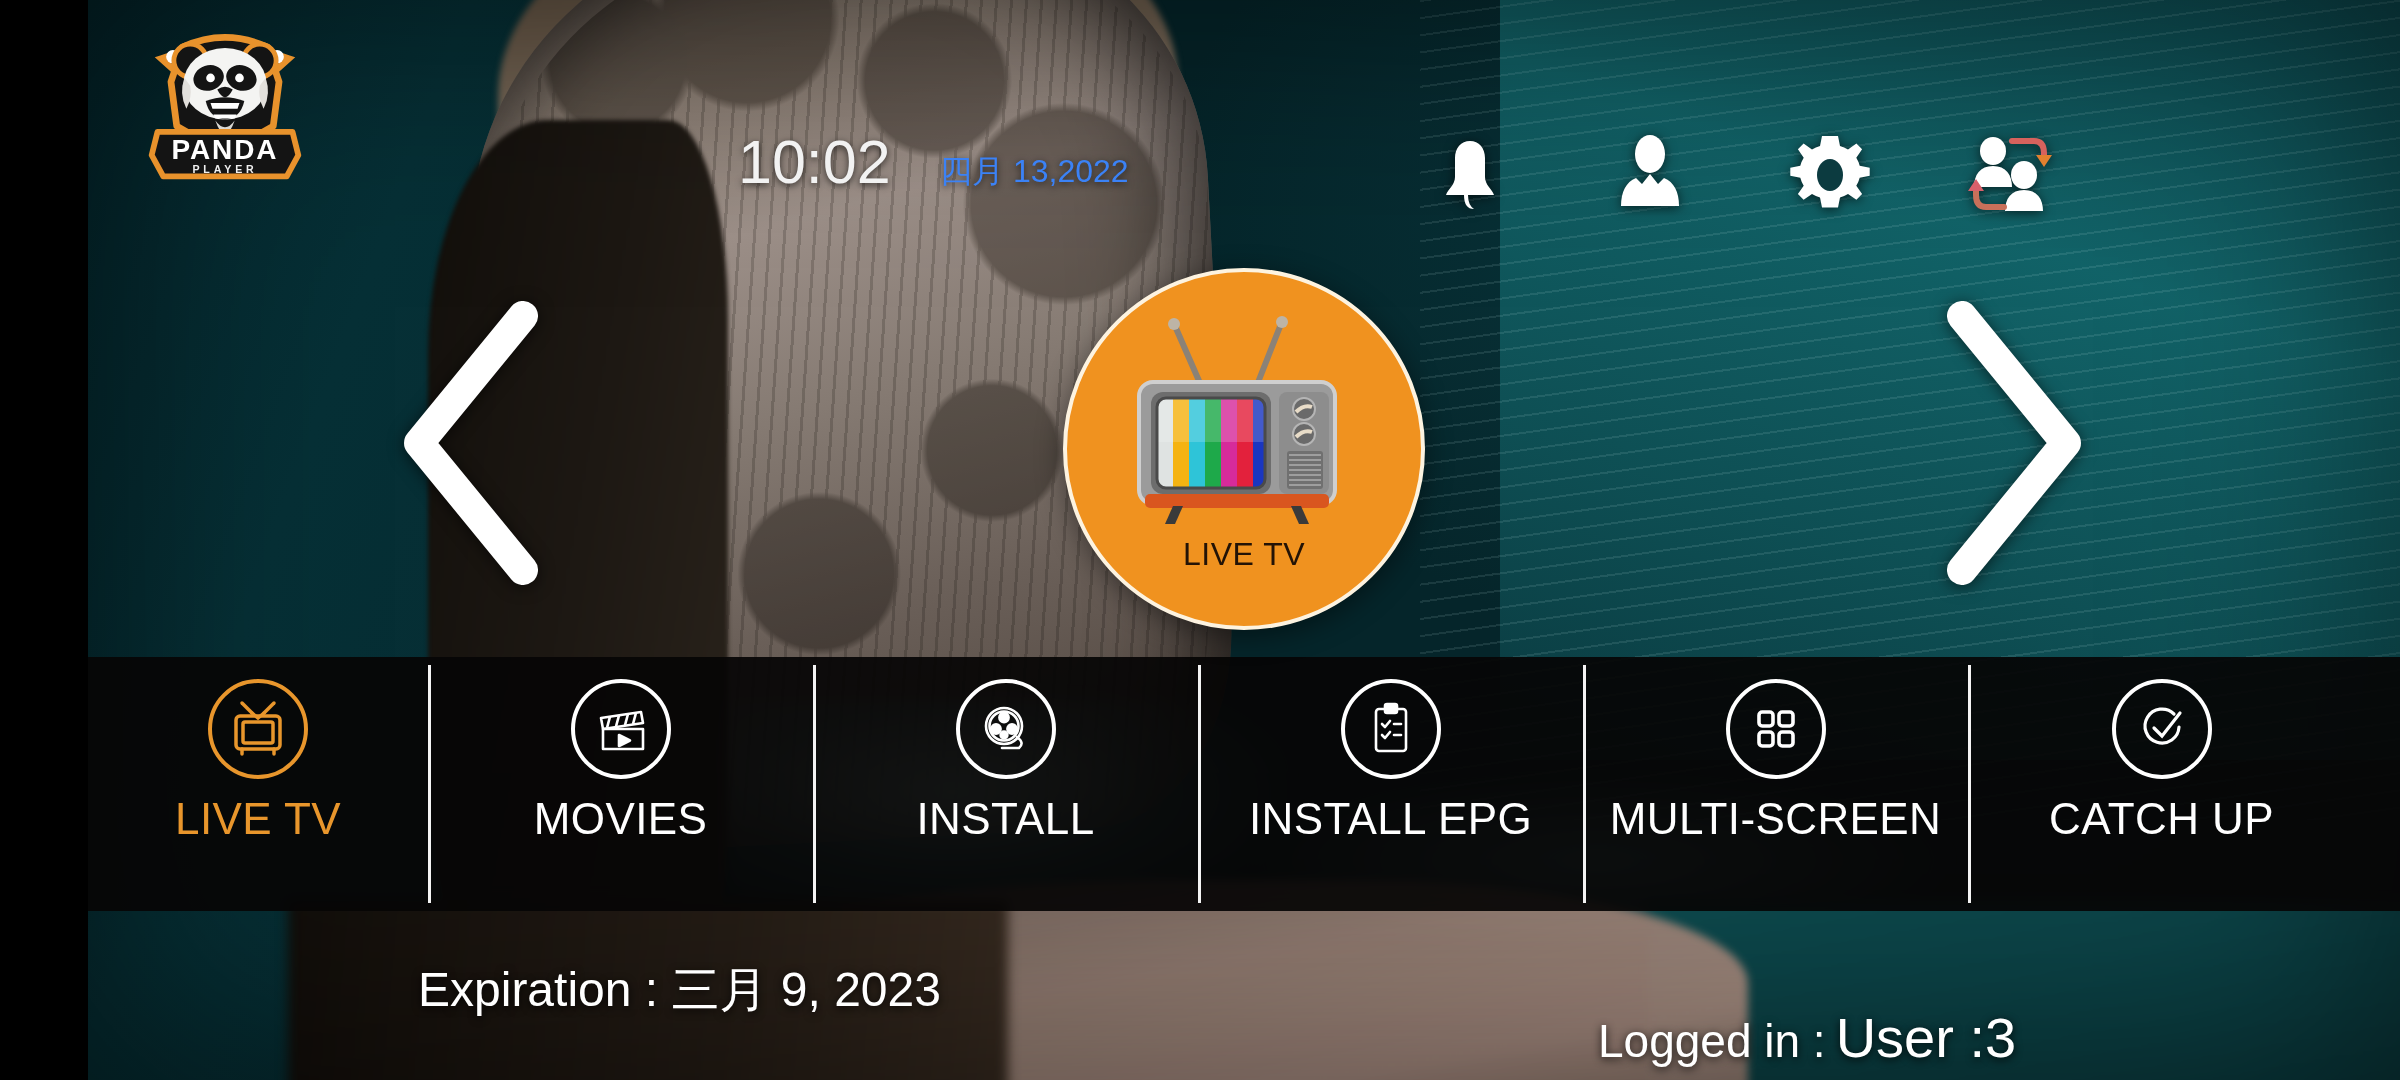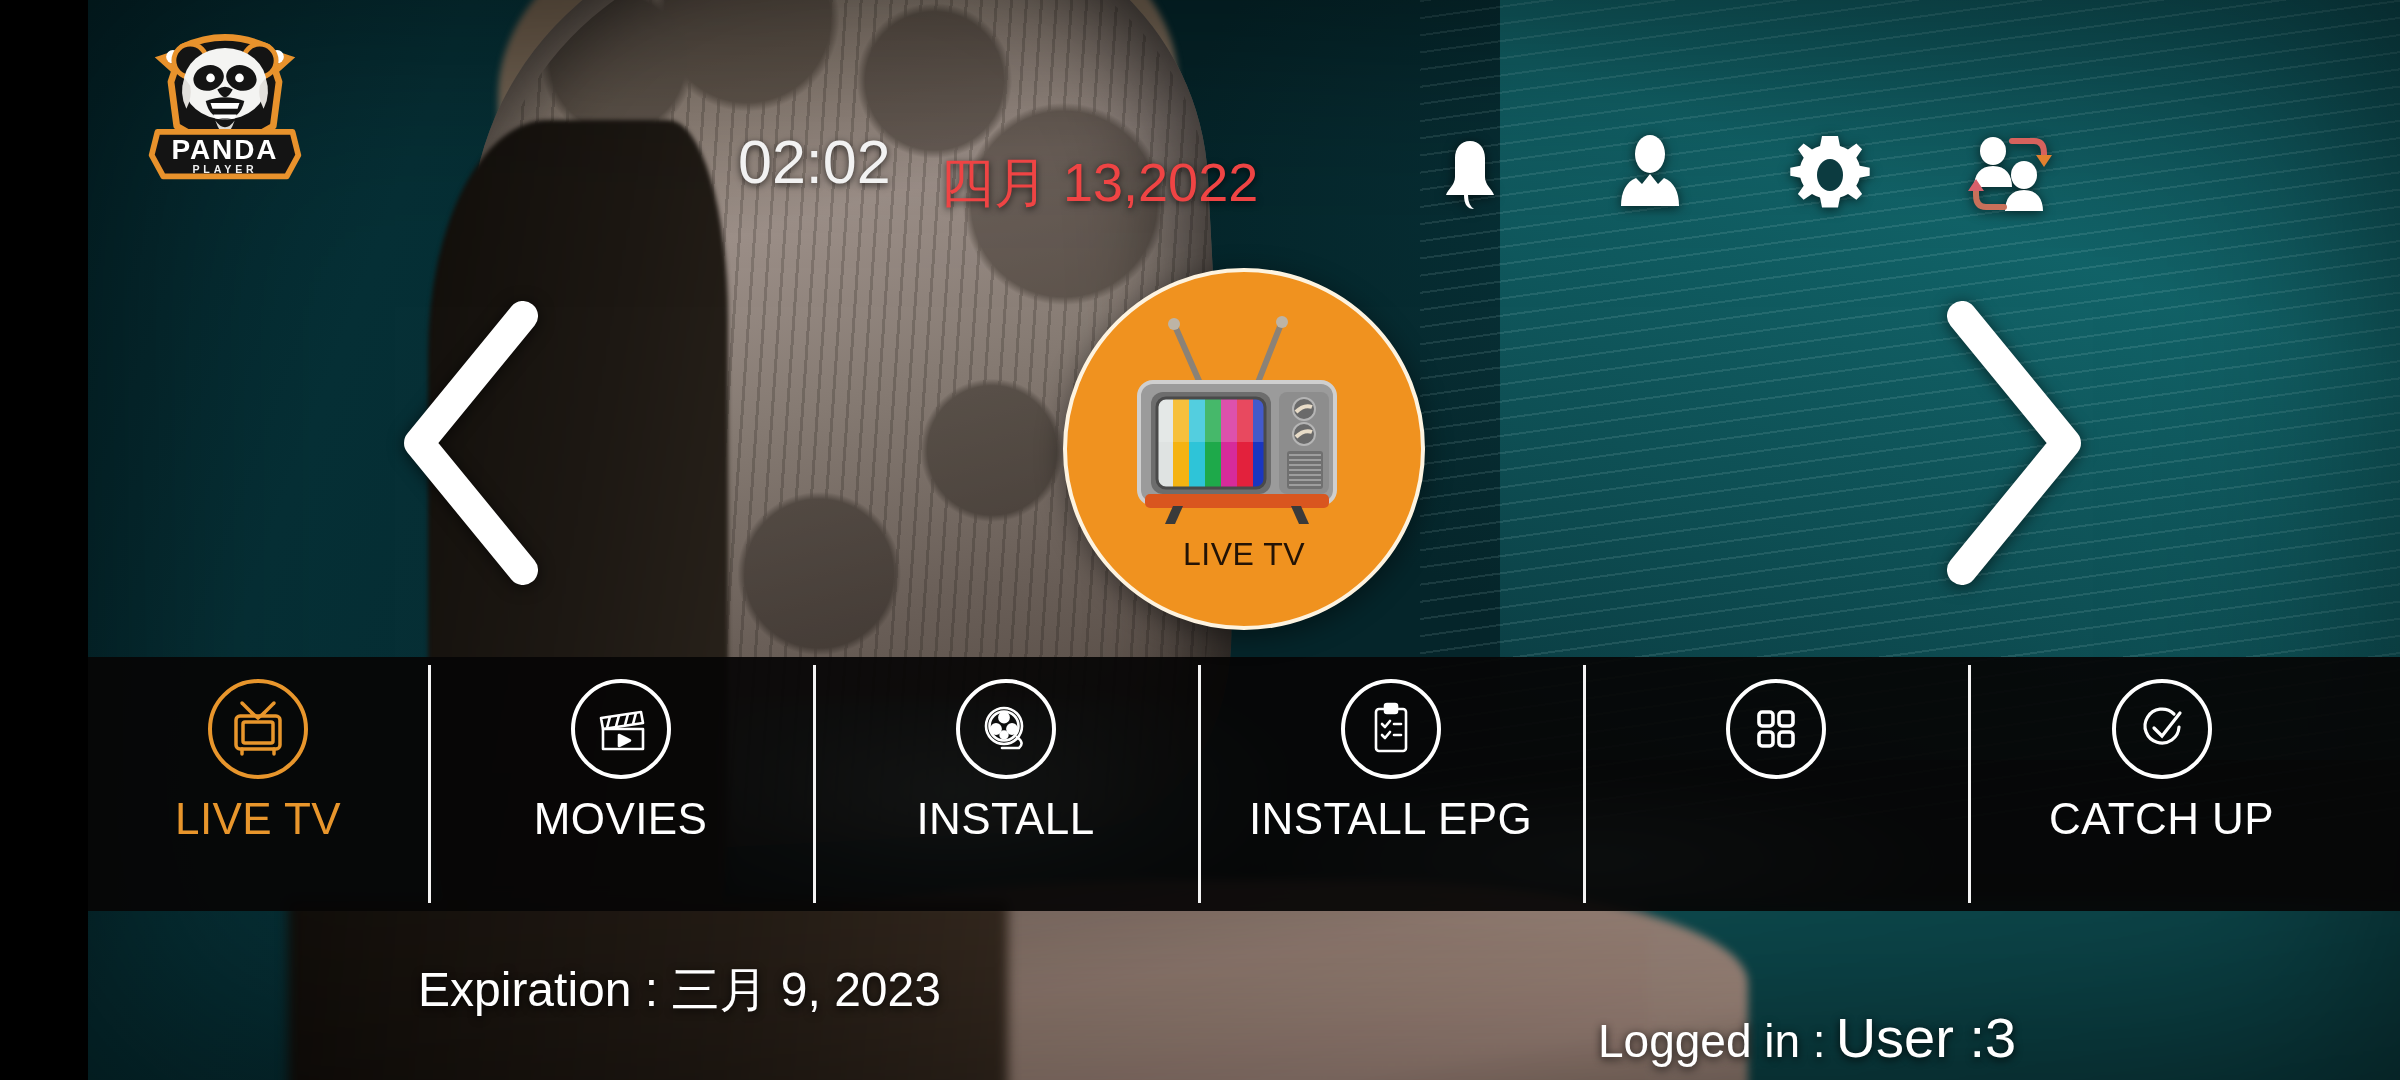--- a/index.html
+++ b/index.html
@@ -99,21 +99,21 @@
   #logo { position:absolute; left:128px; top:22px; width:194px; height:164px; z-index:30; }
 
   
   #clock {
     position:absolute; left:738px; top:132px; z-index:30;
     font-size:61px; color:#f2f2f2; letter-spacing:0px; line-height:1;
     text-shadow:0 2px 7px rgba(0,0,0,.7);
   }
   #date {
     position:absolute; left:940px; top:155px; z-index:30;
-    font-size:54px; color:#ef4444; line-height:1;
+    font-size:32px; color:#3b82f6; line-height:1;
     text-shadow:0 2px 7px rgba(0,0,0,.7);
   }
   #header-icons {
     position:absolute; left:1380px; top:120px; width:900px; height:110px;
     display:flex; align-items:center; z-index:30;
   }
   #header-icons .hicon {
     width:180px; height:110px; display:flex; align-items:center; justify-content:center;
     filter:drop-shadow(0 2px 6px rgba(0,0,0,.65));
   }
@@ -233,21 +233,21 @@
       <path d="M88 96 L112 96 L110 100 L90 100 Z" fill="#fff"></path>
 
       <path d="M90 102 Q100 116 110 102 Q106 114 100 118 Q94 114 90 102 Z" fill="#d8d6d2"></path>
 
       <path d="M30 114 L170 114 L176 138 L164 160 L36 160 L24 138 Z" fill="#141414" stroke="#e8922c" stroke-width="6" stroke-linejoin="round"></path>
       <text x="100" y="142" text-anchor="middle" font-family="'Liberation Sans',sans-serif" font-size="29" font-weight="bold" fill="#ffffff" letter-spacing="2">PANDA</text>
       <text x="100" y="157" text-anchor="middle" font-family="'Liberation Sans',sans-serif" font-size="11" font-weight="bold" fill="#f0f0f0" letter-spacing="4">PLAYER</text>
     </svg>
   </div>
 
-  <div id="clock">02:02</div>
+  <div id="clock">10:02</div>
   <div id="date">四月 13,2022</div>
 
   <div id="header-icons">
 
     <div class="hicon" title="Notifications">
       <svg width="72" height="84" viewBox="0 0 72 84">
         <path d="M36 8 C27 8 21 15 21 25 L21 44 C21 52 14 56 12 62 L60 62 C58 56 51 52 51 44 L51 25 C51 15 45 8 36 8 Z" fill="#ffffff"></path>
         <path d="M30 62 Q30 76 40 76 Q34 72 34 62 Z" fill="#ffffff"></path>
       </svg>
     </div>
@@ -424,20 +424,21 @@
       <div class="circle">
         <svg width="50" height="50" viewBox="0 0 50 50">
           <g fill="none" stroke="#ffffff" stroke-width="3.6">
             <rect x="8" y="8" width="14" height="14" rx="3.2"></rect>
             <rect x="28" y="8" width="14" height="14" rx="3.2"></rect>
             <rect x="8" y="28" width="14" height="14" rx="3.2"></rect>
             <rect x="28" y="28" width="14" height="14" rx="3.2"></rect>
           </g>
         </svg>
       </div>
+      <div class="navlabel">MULTI-SCREEN</div>
     </div>
 
     <div class="navitem" style="width:387px">
       <div class="circle">
         <svg width="54" height="54" viewBox="0 0 54 54">
           <g fill="none" stroke="#ffffff" stroke-width="3.2" stroke-linecap="round">
             <path d="M39 12 A17 17 0 1 0 44 25"></path>
             <path d="M19 26 L27 34 L45 11"></path>
           </g>
         </svg>

